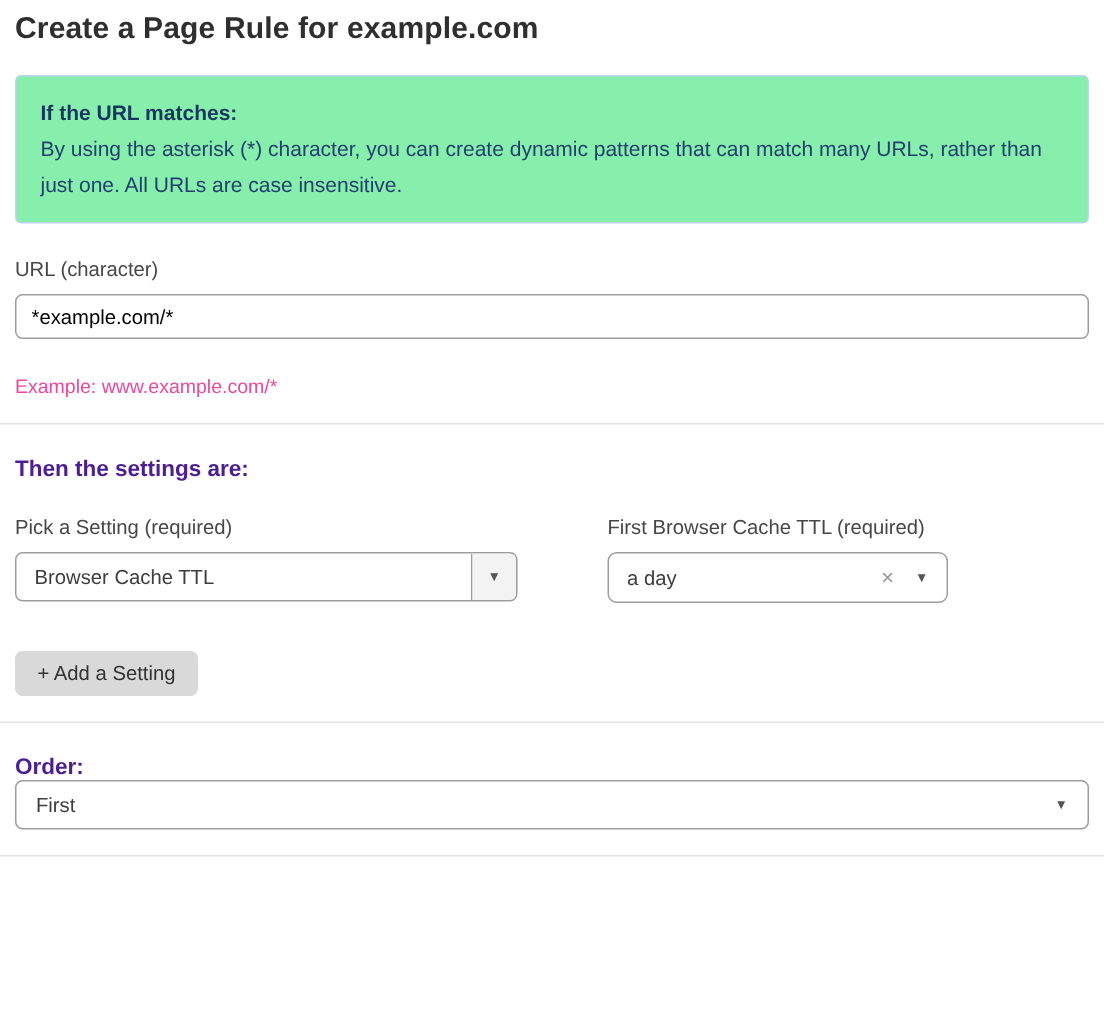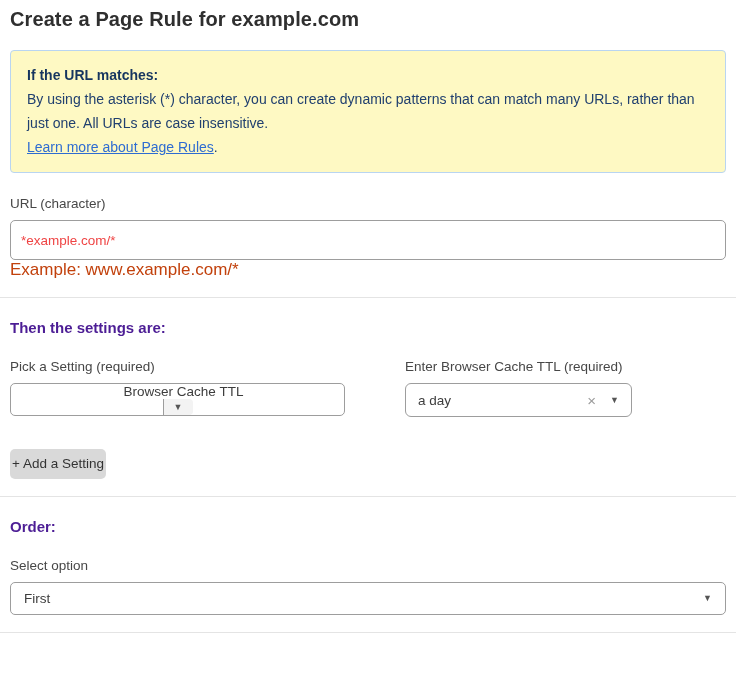--- a/index.html
+++ b/index.html
@@ -15,21 +15,21 @@
 
   .page-title {
     font-size: 20px;
     font-weight: bold;
     color: #2f2f2f;
     letter-spacing: .1px;
   }
 
   .info-box {
     margin-top: 19px;
-    background: #fef9c3;
+    background: #86efac;
     border: 1px solid #b9d5f1;
     border-radius: 4px;
     padding: 12px 16px 13px 16px;
     font-size: 14px;
     line-height: 24px;
     color: #21406f;
   }
   .info-heading { font-weight: bold; color: #16355f; }
   .info-link {
     color: #2e6cd1;
@@ -40,35 +40,35 @@
 
   .field-label {
     font-size: 13.5px;
     color: #474747;
     margin-top: 23px;
     margin-bottom: 9px;
   }
 
   .text-input {
     width: 716px;
-    height: 40px;
+    height: 30px;
     border: 1px solid #9d9d9d;
     border-radius: 5px;
     padding: 0 10px;
     font-family: "Liberation Sans", sans-serif;
     font-size: 13.5px;
-    color: #ef4444;
+    color: #000000;
     background: #fff;
     outline: none;
   }
 
   .helper-text {
-    font-size: 17px;
-    color: #c2410c;
-    margin-top: 0;
+    font-size: 13px;
+    color: #ec4899;
+    margin-top: 24px;
   }
 
   .divider {
     border: none;
     border-top: 1px solid #e4e4e4;
     margin: 17px -10px 0 -10px;
   }
 
   .section-heading {
     font-size: 15px;
@@ -85,21 +85,21 @@
     height: 33px;
     border: 1px solid #9d9d9d;
     border-radius: 5px;
     background: #fff;
     display: flex;
     align-items: center;
     cursor: pointer;
     font-size: 13.5px;
     color: #3d3d3d;
   }
-  .select-setting { width: 335px; overflow: hidden; flex-direction: column; }
+  .select-setting { width: 335px; overflow: hidden; }
   .select-setting .select-value { flex: 1; padding-left: 12px; }
   .select-arrow-cell {
     width: 30px;
     height: 100%;
     border-left: 1px solid #9d9d9d;
     background: #f3f3f3;
     border-radius: 0 4px 4px 0;
     display: flex;
     align-items: center;
     justify-content: center;
@@ -115,21 +115,21 @@
     line-height: 1;
     cursor: pointer;
   }
 
   .btn {
     display: inline-block;
     border: none;
     border-radius: 5px;
     font-family: "Liberation Sans", sans-serif;
     font-size: 13.5px;
-    padding: 0 2px;
+    padding: 0 15px;
     height: 30px;
     line-height: 30px;
     cursor: pointer;
   }
   .btn-gray { background: #d9d9d9; color: #333; }
 
   .add-setting-btn { margin-top: 32px; }
 
   .select-order {
     width: 716px;
@@ -150,23 +150,20 @@
 </head>
 <body>
 
 <div class="page">
 
   <h1 class="page-title">Create a Page Rule for example.com</h1>
 
   <div class="info-box">
     <div class="info-heading">If the URL matches:</div>
     <div class="info-body">By using the asterisk (*) character, you can create dynamic patterns that can match many URLs, rather than just one. All URLs are case insensitive.</div>
-    <div>
-      <a class="info-link">Learn more about Page Rules</a><span class="info-link-suffix">.</span>
-    </div>
   </div>
 
   <div class="field-label">URL (character)</div>
   <input class="text-input" type="text" value="*example.com/*" style="">
   <div class="helper-text">Example: www.example.com/*</div>
 
   <hr class="divider">
 
   <div class="section-heading">Then the settings are:</div>
 
@@ -174,36 +171,35 @@
     <div class="settings-col-left">
       <div class="field-label">Pick a Setting (required)</div>
       <div class="select-shell select-setting">
         <span class="select-value">Browser Cache TTL</span>
         <span class="select-arrow-cell">
           <span class="tri">▼</span>
         </span>
       </div>
     </div>
     <div class="settings-col-right">
-      <div class="field-label">Enter Browser Cache TTL (required)</div>
+      <div class="field-label">First Browser Cache TTL (required)</div>
       <div class="select-shell select-ttl">
         <span class="select-value">a day</span>
         <span class="clear-x">×</span>
         <span class="tri">▼</span>
       </div>
     </div>
   </div>
 
   <button class="btn btn-gray add-setting-btn">+ Add a Setting</button>
 
   <hr class="divider">
 
   <div class="section-heading">Order:</div>
 
-  <div class="field-label">Select option</div>
   <div class="select-shell select-order">
     <span class="select-value">First</span>
     <span class="tri">▼</span>
   </div>
 
   <hr class="divider">
 
   
 
 </div>

